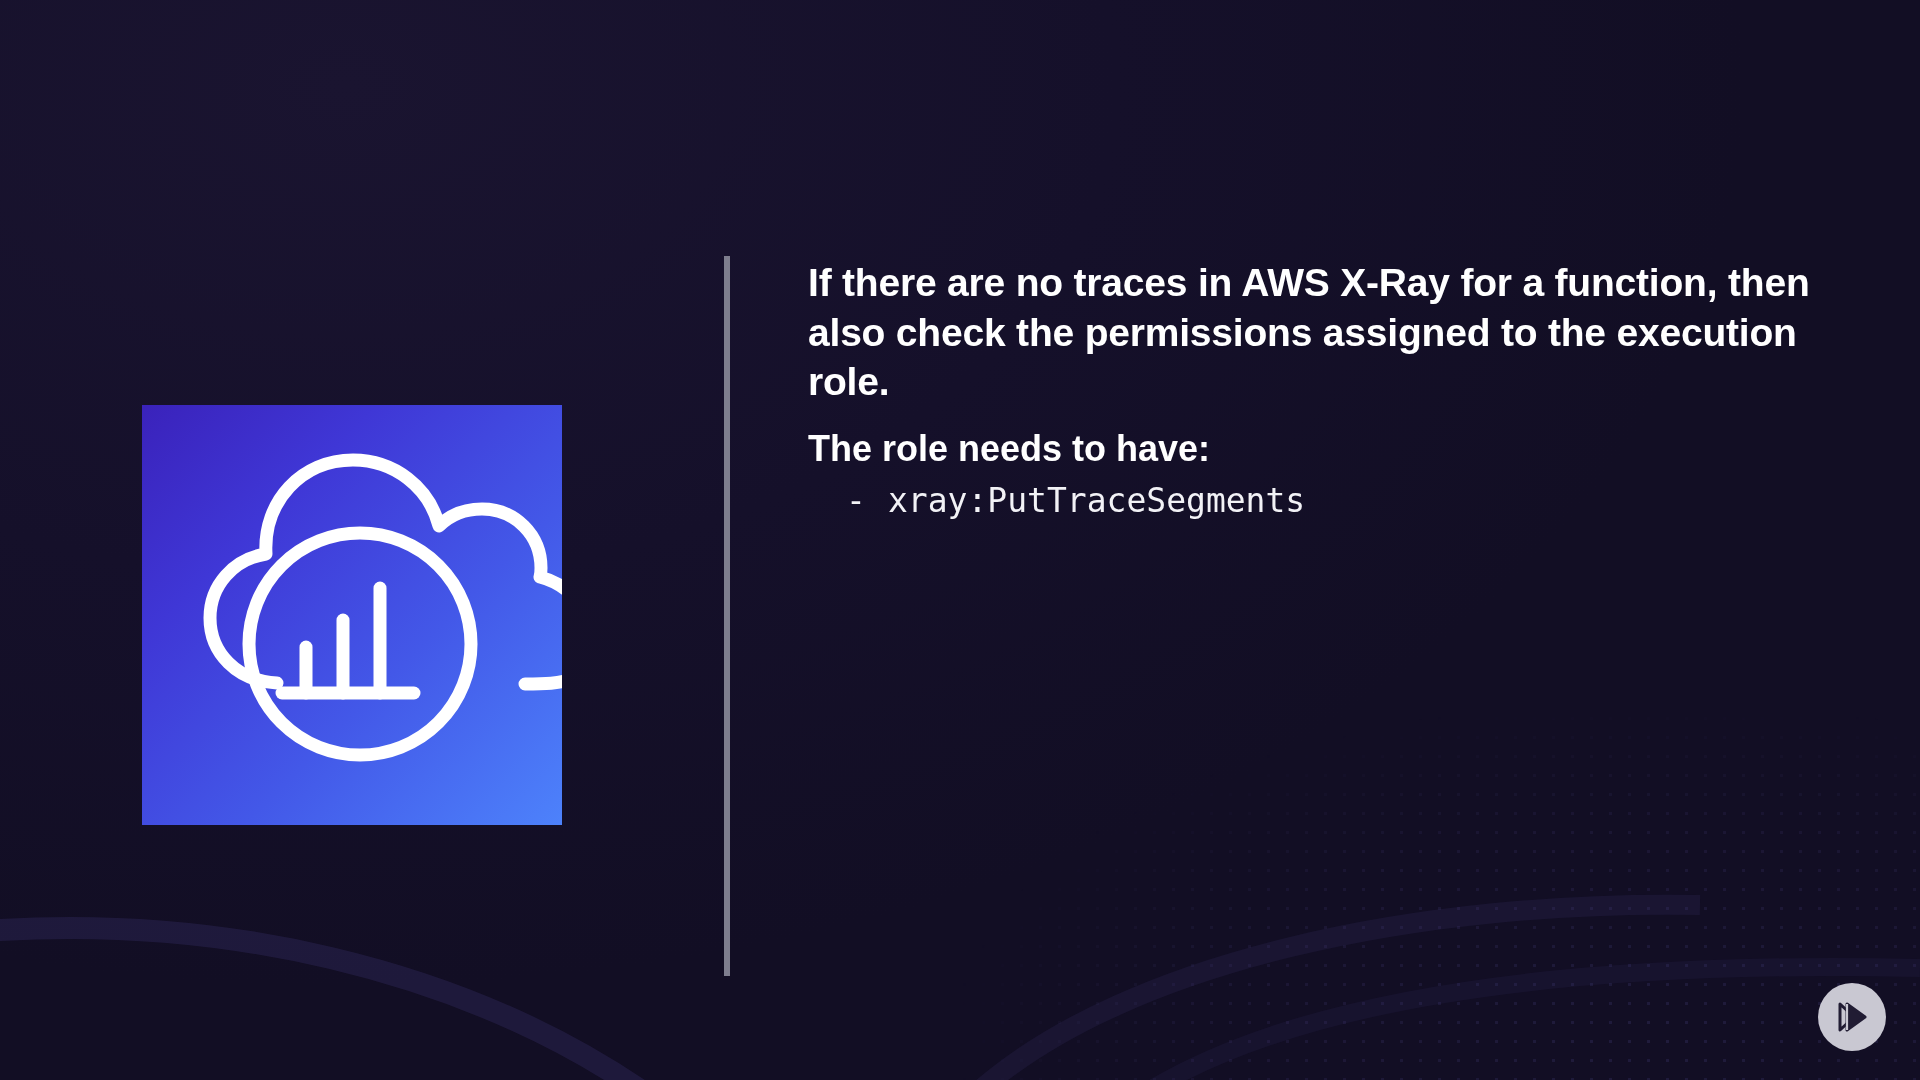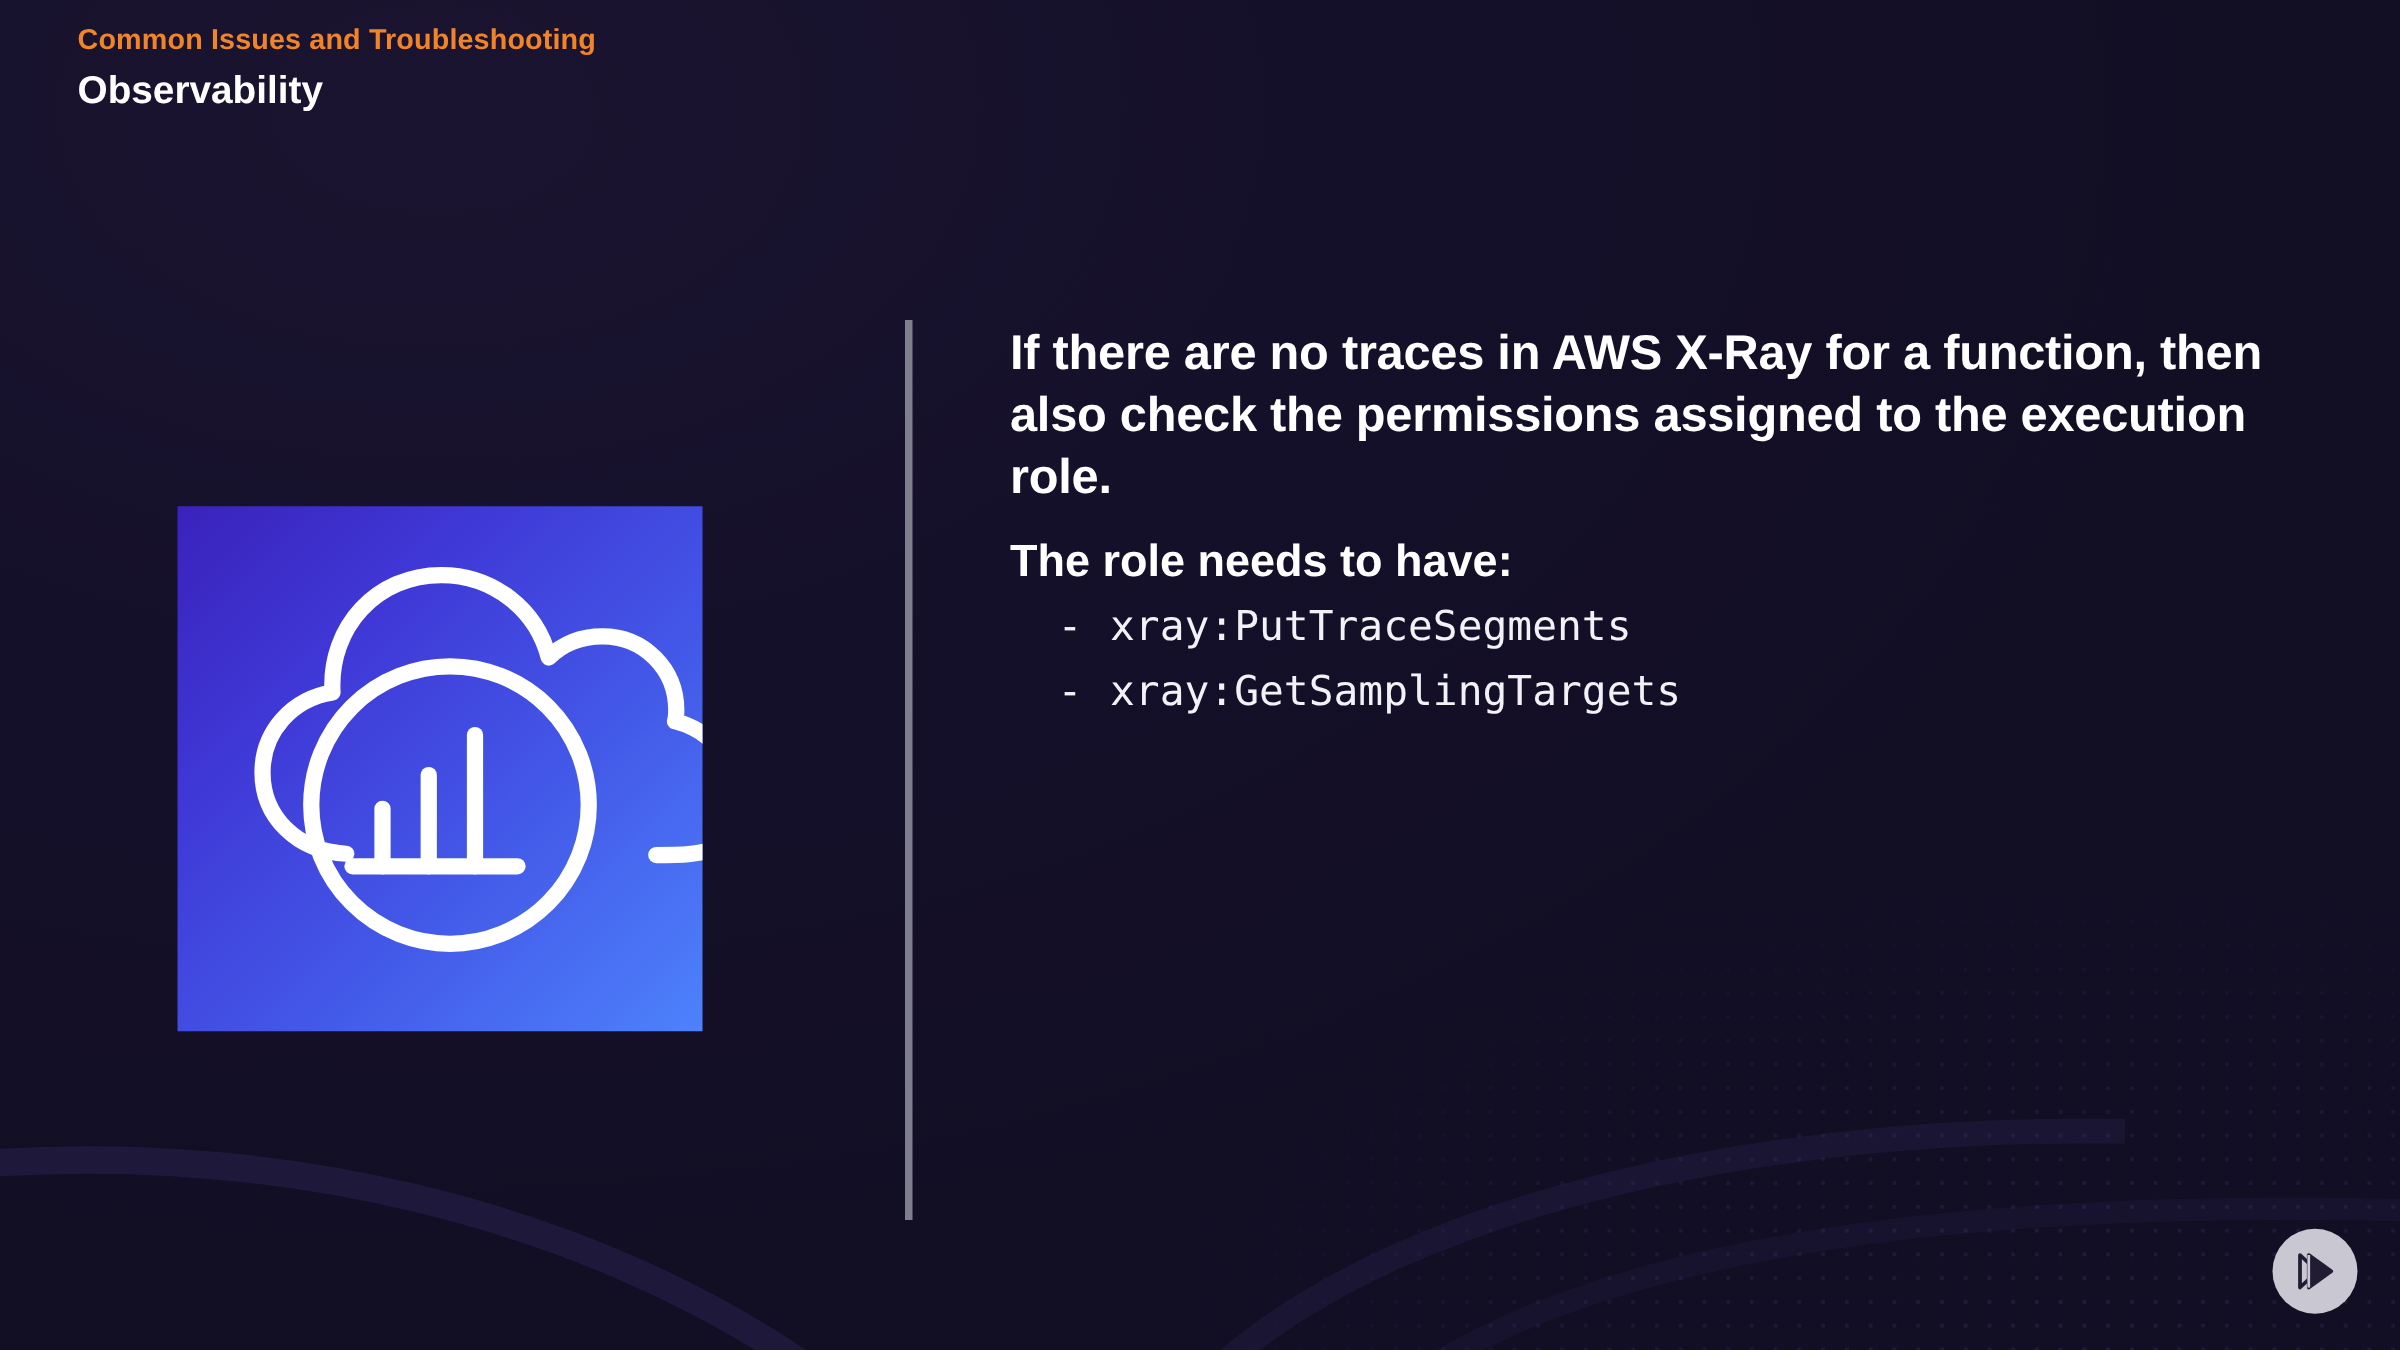--- a/index.html
+++ b/index.html
@@ -144,24 +144,20 @@
   <div class="bg-base"></div>
 
   <div class="bg-dots"></div>
 
   <svg class="bg-swoosh" width="1920" height="1080" viewBox="0 0 1920 1080">
     <path d="M -60 935 C 220 905, 470 975, 640 1090" fill="none" stroke="rgba(96,84,180,0.17)" stroke-width="22"></path>
     <path d="M 980 1090 C 1130 960, 1420 900, 1700 905" fill="none" stroke="rgba(96,84,180,0.10)" stroke-width="20"></path>
     <path d="M 1150 1090 C 1300 1000, 1560 960, 1920 968" fill="none" stroke="rgba(96,84,180,0.07)" stroke-width="18"></path>
   </svg>
 
-  <div class="header">
-    <div class="eyebrow">Common Issues and Troubleshooting</div>
-    <div class="page-title">Observability</div>
-  </div>
 
   <div class="icon-tile">
     <svg width="420" height="420" viewBox="0 0 420 420">
       <g fill="none" stroke="#ffffff" stroke-width="13" stroke-linecap="round" stroke-linejoin="round">
 
         <path d="M 135 278
                  C 95 276, 68 248, 68 213
                  C 68 180, 92 154, 124 149
                  C 121 96, 160 55, 211 55
                  C 252 55, 287 82, 297 121
@@ -183,21 +179,20 @@
 
   <div class="divider"></div>
 
   <div class="content">
     <p class="lead">If there are no traces in AWS X-Ray for a function, then also check the permissions assigned to the execution role.</p>
 
     <p class="sub">The role needs to have:</p>
 
     <ul class="perm-list" id="perm-list">
         <li class="perm-item"><span class="perm-dash">-</span><span>xray:PutTraceSegments</span></li>
-        <li class="perm-item"><span class="perm-dash">-</span><span>xray:GetSamplingTargets</span></li>
       </ul>
   </div>
 
   <div class="brand-badge">
     <svg width="40" height="40" viewBox="0 0 40 40">
       <path d="M 8 7 L 22 20 L 8 33 Z" fill="none" stroke="#211c33" stroke-width="3" stroke-linejoin="round"></path>
       <path d="M 15 7 L 33 20 L 15 33 Z" fill="#211c33" stroke="#211c33" stroke-width="3" stroke-linejoin="round"></path>
       <path d="M 15 7 L 15 33" stroke="#c9c8d2" stroke-width="2.2"></path>
     </svg>
   </div>

